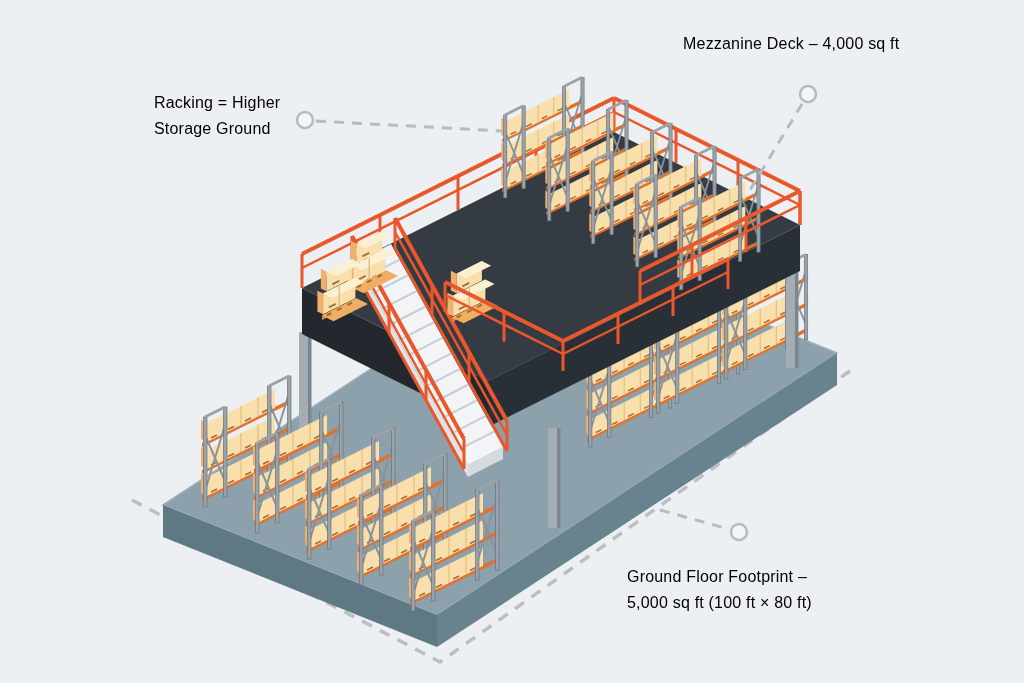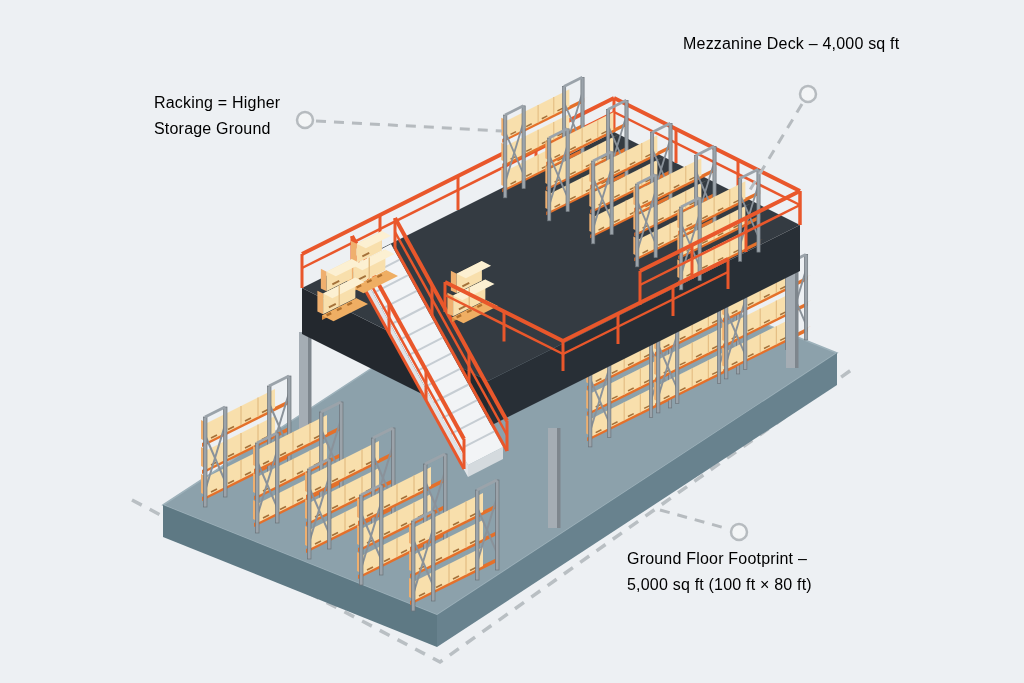--- a/index.html
+++ b/index.html
@@ -272,18 +272,18 @@
 
 <div class="callout" style="left:118px;top:90px;margin-left:36px;">
   <span>Racking = Higher</span>
   <span>Storage Ground</span>
 </div>
 
 <div class="callout" style="left:683px;top:31px;">
   <span>Mezzanine Deck – 4,000 sq ft</span>
 </div>
 
-<div class="callout" style="left:627px;top:546px;">
+<div class="callout" style="left:627px;top:564px;">
   <span>Ground Floor Footprint –</span>
   <span>5,000 sq ft (100 ft × 80 ft)</span>
 </div>
 
 </div>
 
 </body></html>

